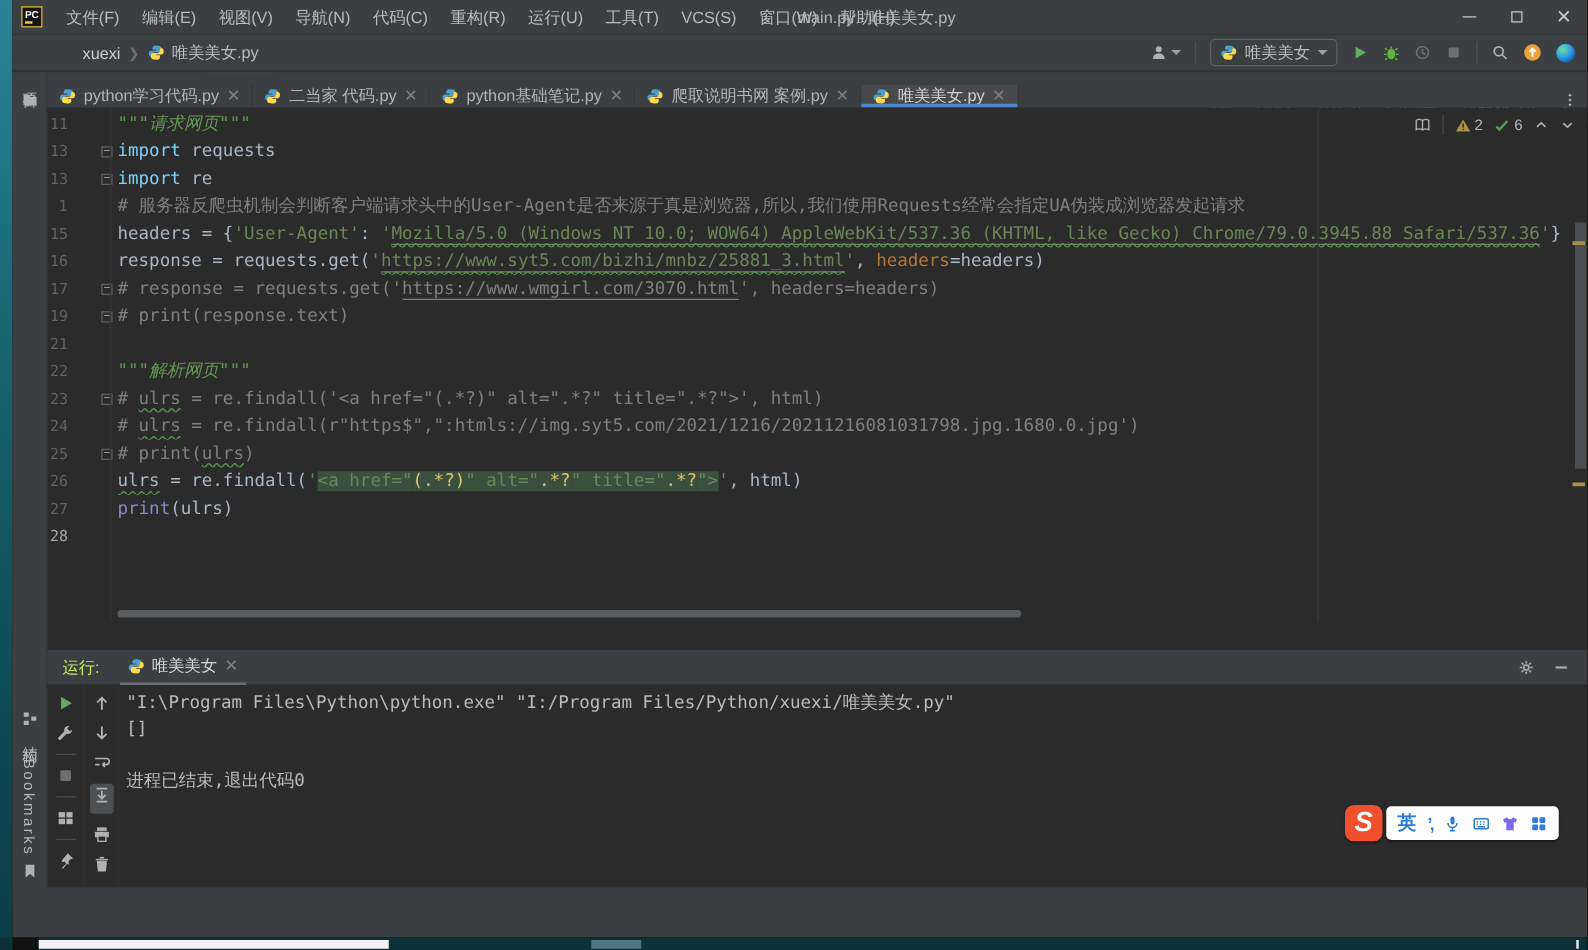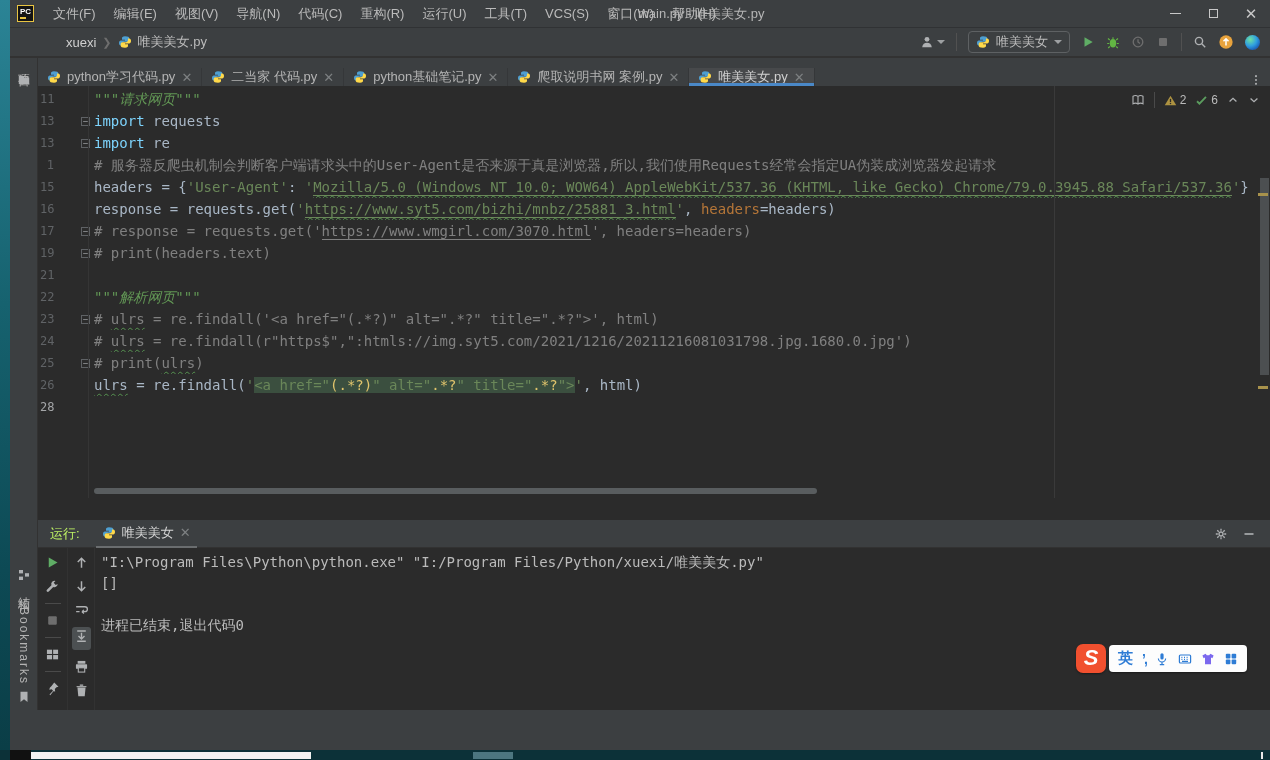--- a/index.html
+++ b/index.html
@@ -342,27 +342,28 @@
           <div class="gutter-line"></div>
           <div class="margin-guide"></div>
           <div id="code-host">
               <div class="code-line"><span class="ln">11</span><span class="foldcol"></span><span class="code"><span class="doc">"""请求网页"""</span></span></div>
               <div class="code-line"><span class="ln">13</span><span class="foldcol"><span class="fold">−</span></span><span class="code"><span class="kw">import</span><span class="pl"> requests</span></span></div>
               <div class="code-line"><span class="ln">13</span><span class="foldcol"><span class="fold">−</span></span><span class="code"><span class="kw">import</span><span class="pl"> re</span></span></div>
               <div class="code-line"><span class="ln">1</span><span class="foldcol"></span><span class="code"><span class="cm"># 服务器反爬虫机制会判断客户端请求头中的User-Agent是否来源于真是浏览器,所以,我们使用Requests经常会指定UA伪装成浏览器发起请求</span></span></div>
               <div class="code-line"><span class="ln">15</span><span class="foldcol"></span><span class="code"><span class="pl">headers = {</span><span class="str">'User-Agent'</span><span class="pl">: </span><span class="str">'</span><span class="str ul wavy">Mozilla/5.0 (Windows NT 10.0; WOW64) AppleWebKit/537.36 (KHTML, like Gecko) Chrome/79.0.3945.88 Safari/537.36</span><span class="str">'</span><span class="pl">}</span></span></div>
               <div class="code-line"><span class="ln">16</span><span class="foldcol"></span><span class="code"><span class="pl">response = requests.get(</span><span class="str">'</span><span class="str ul wavy">https://www.syt5.com/bizhi/mnbz/25881_3.html</span><span class="str">'</span><span class="pl">, </span><span class="param">headers</span><span class="pl">=</span><span class="pl">headers)</span></span></div>
               <div class="code-line"><span class="ln">17</span><span class="foldcol"><span class="fold">−</span></span><span class="code"><span class="cm"># response = requests.get('</span><span class="cm ul">https://www.wmgirl.com/3070.html</span><span class="cm">', headers=headers)</span></span></div>
-              <div class="code-line"><span class="ln">19</span><span class="foldcol"><span class="fold">−</span></span><span class="code"><span class="cm"># print(headers.text)</span></span></div>
+              <div class="code-line"><span class="ln">19</span><span class="foldcol"><span class="fold">−</span></span><span class="code"><span class="cm"># print(response.text)</span></span></div>
               <div class="code-line"><span class="ln">21</span><span class="foldcol"></span><span class="code"></span></div>
               <div class="code-line"><span class="ln">22</span><span class="foldcol"></span><span class="code"><span class="doc">"""解析网页"""</span></span></div>
               <div class="code-line"><span class="ln">23</span><span class="foldcol"><span class="fold">−</span></span><span class="code"><span class="cm"># </span><span class="cm wavy">ulrs</span><span class="cm"> = re.findall('&lt;a href="(.*?)" alt=".*?" title=".*?"&gt;', html)</span></span></div>
               <div class="code-line"><span class="ln">24</span><span class="foldcol"></span><span class="code"><span class="cm"># </span><span class="cm wavy">ulrs</span><span class="cm"> = re.findall(r"https$",":htmls://img.syt5.com/2021/1216/20211216081031798.jpg.1680.0.jpg')</span></span></div>
               <div class="code-line"><span class="ln">25</span><span class="foldcol"><span class="fold">−</span></span><span class="code"><span class="cm"># print(</span><span class="cm wavy">ulrs</span><span class="cm">)</span></span></div>
               <div class="code-line"><span class="ln">26</span><span class="foldcol"></span><span class="code"><span class="pl wavy">ulrs</span><span class="pl"> = re.findall(</span><span class="str">'</span><span class="rx">&lt;a href="</span><span class="rxm">(.*?)</span><span class="rx">" alt="</span><span class="rxm">.*?</span><span class="rx">" title="</span><span class="rxm">.*?</span><span class="rx">"&gt;</span><span class="str">'</span><span class="pl">, html)</span></span></div>
+              <div class="code-line"><span class="ln">27</span><span class="foldcol"></span><span class="code"><span class="bi">print</span><span class="pl">(ulrs)</span></span></div>
               <div class="code-line caret"><span class="ln">28</span><span class="foldcol"></span><span class="code"></span></div>
             </div>
           <div class="insp-widget">
             <span class="ico">
                 <svg viewBox="0 0 14 14">
                   <path d="M2 3.2C3.8 2.2 5.3 2.2 7 3.4c1.7-1.2 3.2-1.2 5-.2v7.6c-1.8-1-3.3-1-5 .2-1.7-1.2-3.2-1.2-5-.2z" fill="none" stroke="currentColor" stroke-width="1.1"></path>
                   <path d="M7 3.4v7.6" stroke="currentColor" stroke-width="1.1"></path>
                 </svg>
               </span>
             <span class="insp-div"></span>

